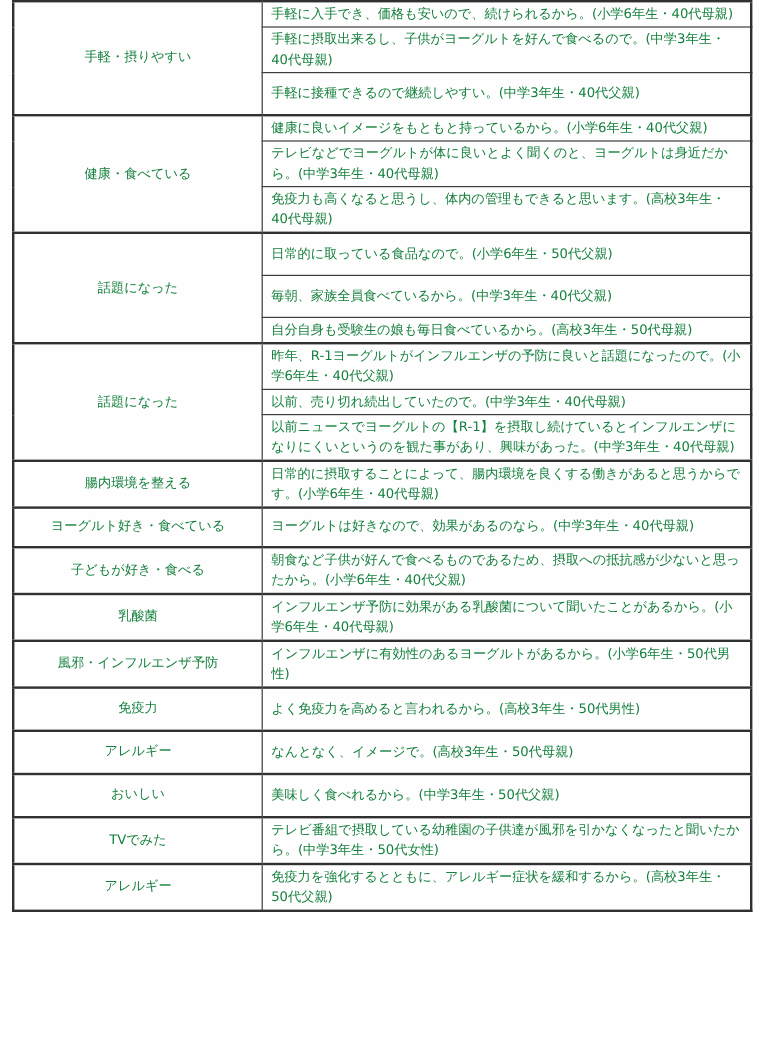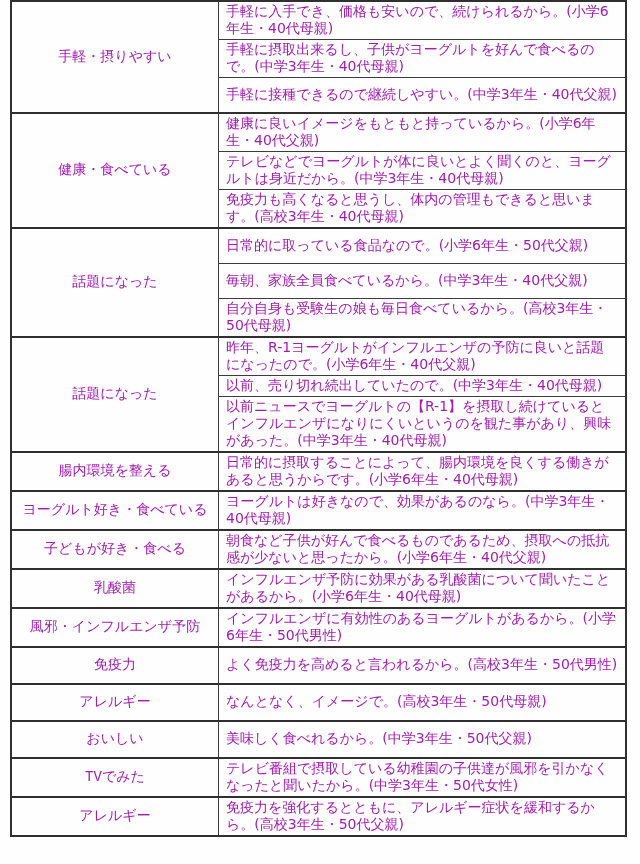--- a/index.html
+++ b/index.html
@@ -23,39 +23,38 @@
     letter-spacing: 1px;
   }
   table.doc-table {
     border-collapse: collapse;
     width: 617px;
     margin-left: 10px;
     table-layout: fixed;
   }
   table.doc-table td {
     border: 1px solid #3c3c3c;
-    font-size: 14px;
+    font-size: 11px;
     vertical-align: middle;
-    color: #a21caf;
+    color: #15803d;
   }
   
   table.doc-table {
     border: 2px solid #303030;
   }
   
   tr.group-start td {
     border-top-width: 2px;
     border-top-color: #303030;
   }
   td.cat {
     width: 196px;
     text-align: center;
     padding: 8px 5px;
     line-height: 1.35;
-    font-family: Liberation Mono, monospace;
   }
   td.q {
     padding: 1px 7px 2px 7px;
     line-height: 17px;
     vertical-align: top;
     text-align: left;
   }
   td.q.pad {
     height: 31px; 
   }

